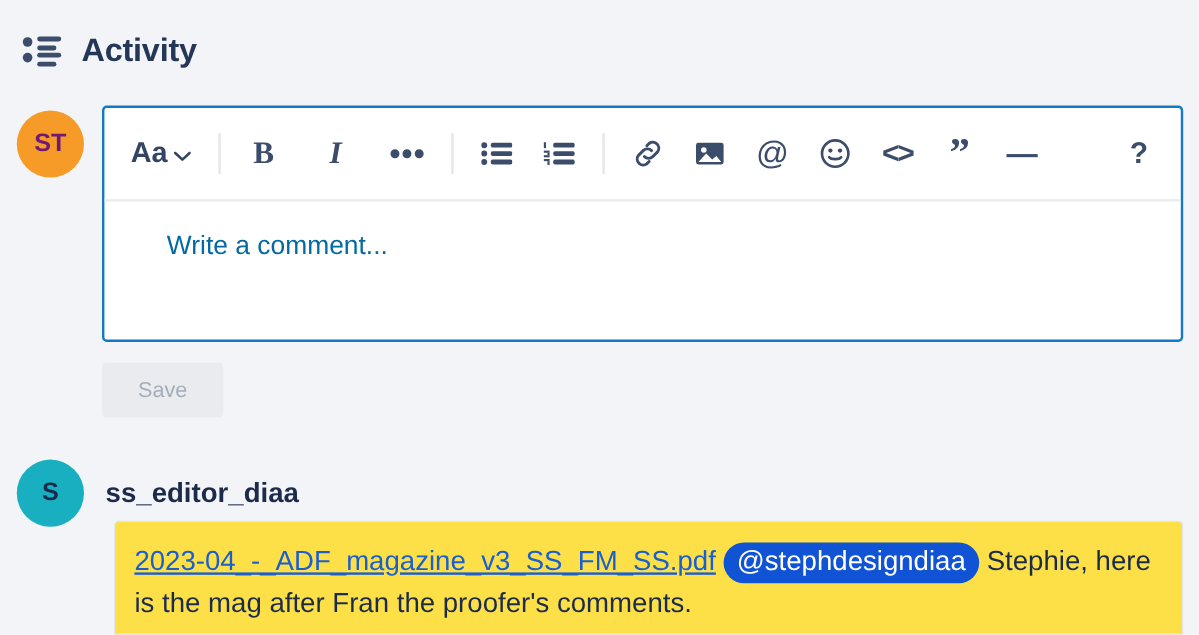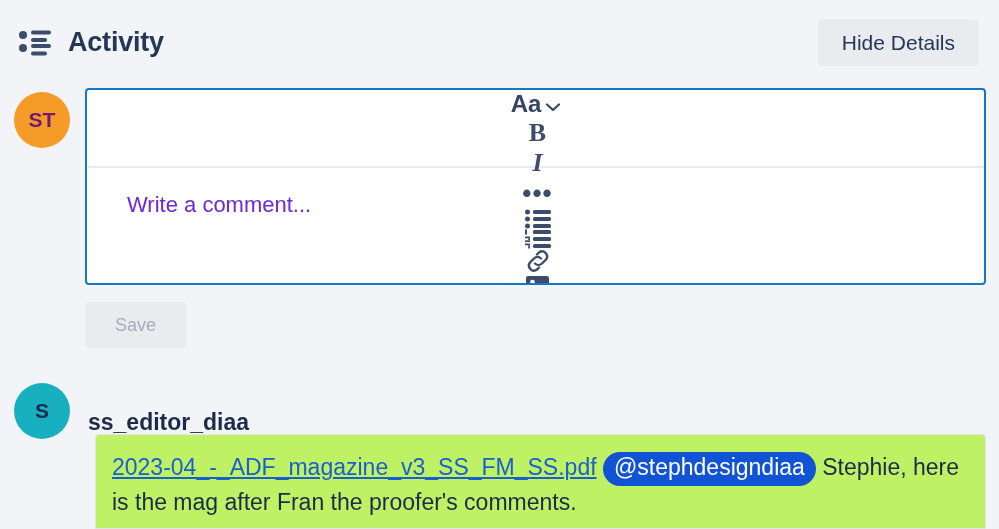--- a/index.html
+++ b/index.html
@@ -37,21 +37,21 @@
     font-weight: bold; font-size: 21px; color: #701a75;
     background: #f79b28;
   }
   .editor {
     position: absolute; left: 85px; top: 0; width: 901px; height: 197px;
     background: #ffffff; border: 2px solid #1578c2; border-radius: 4px;
     overflow: hidden;
   }
   .toolbar {
     height: 78px; display: flex; align-items: center;
-    padding: 0 18px 0 22px; border-bottom: 2px solid #e9ebef; flex-direction: column;
+    padding: 0 18px 0 22px; border-bottom: 2px solid #e9ebef;
   }
   .tb-btn {
     display: flex; align-items: center; justify-content: center;
     color: #3c4c6b; background: none; border: none; cursor: pointer;
     padding: 0; height: 40px; min-width: 34px;
   }
   .tb-aa {
     font-size: 24px; font-weight: bold; color: #344563;
     display: flex; align-items: center; gap: 5px; margin-right: 4px;
   }
@@ -62,48 +62,48 @@
   .tb-at { font-size: 27px; }
   .tb-code { font-size: 25px; font-weight: bold; letter-spacing: -2px; }
   .tb-quote { font-size: 34px; font-weight: bold; line-height: 0.6; font-family: "Liberation Serif", serif; }
   .tb-rule { font-size: 26px; font-weight: bold; }
   .gap-sm { width: 18px; }
   .gap-md { width: 26px; }
   .tb-help { margin-left: auto; font-size: 25px; font-weight: bold; }
 
   .comment-input {
     height: 115px; padding: 24px 0 0 40px;
-    font-size: 22px; color: #6d28d9;
+    font-size: 22px; color: #0369a1; margin-left: 12px;
   }
 
   .save-btn {
     position: absolute; left: 85px; top: 214px;
     background: #e9ebef; border: none; border-radius: 4px;
     color: #a5adbb; font-size: 18px; font-family: "Liberation Sans", sans-serif;
     padding: 14px 30px; line-height: 1; cursor: default;
   }
 
   
   .comment-row { position: absolute; left: 0; top: 381px; width: 999px; }
   .avatar-s {
     position: absolute; left: 14px; top: 2px;
     width: 56px; height: 56px; border-radius: 50%;
     display: flex; align-items: center; justify-content: center;
     font-weight: bold; font-size: 21px; color: #1b2a4a;
     background: #18b0c0;
   }
   .comment-head {
-    position: absolute; left: 88px; top: 28px;
+    position: absolute; left: 88px; top: 16px;
     display: flex; align-items: baseline; gap: 1px; flex-direction: column;
   }
   .c-author { font-size: 23px; font-weight: bold; color: #1c2b4a; }
   .c-time { font-size: 19px; color: #7a879b; }
   .comment-body {
     position: absolute; left: 95px; top: 53px; width: 891px; min-height: 95px;
-    background: #bef264; border: 1px solid #e2e5ea; border-top-left-radius: 4px;
+    background: #fde047; border: 1px solid #e2e5ea; border-top-left-radius: 4px;
     border-top-right-radius: 4px; padding: 16px 20px 0 16px;
     font-size: 23px; line-height: 1.45; color: #1c2b4a;
   }
   .c-link {
     color: #1a5fd0; text-decoration: underline; cursor: pointer;
   }
   .mention {
     background: #1053d4; color: #ffffff; border-radius: 20px;
     padding: 2px 11px 4px; display: inline-block; line-height: 1.2;
   }
@@ -118,21 +118,20 @@
       <svg width="34" height="30" viewBox="0 0 34 30">
         <circle cx="5" cy="8" r="4" fill="#3c4c6b"></circle>
         <circle cx="5" cy="21" r="4" fill="#3c4c6b"></circle>
         <rect x="13" y="3.5" width="20" height="4" rx="2" fill="#3c4c6b"></rect>
         <rect x="13" y="11" width="16" height="4" rx="2" fill="#3c4c6b"></rect>
         <rect x="13" y="17" width="20" height="4" rx="2" fill="#3c4c6b"></rect>
         <rect x="13" y="24.5" width="16" height="4" rx="2" fill="#3c4c6b"></rect>
       </svg>
     </span>
     <span class="page-title">Activity</span>
-    <button class="hide-details">Hide Details</button>
   </div>
 
   <div class="composer-row">
     <div class="avatar">ST</div>
 
     <div class="editor">
       <div class="toolbar">
 
         <button class="tb-btn tb-aa">
           <span>Aa</span>

